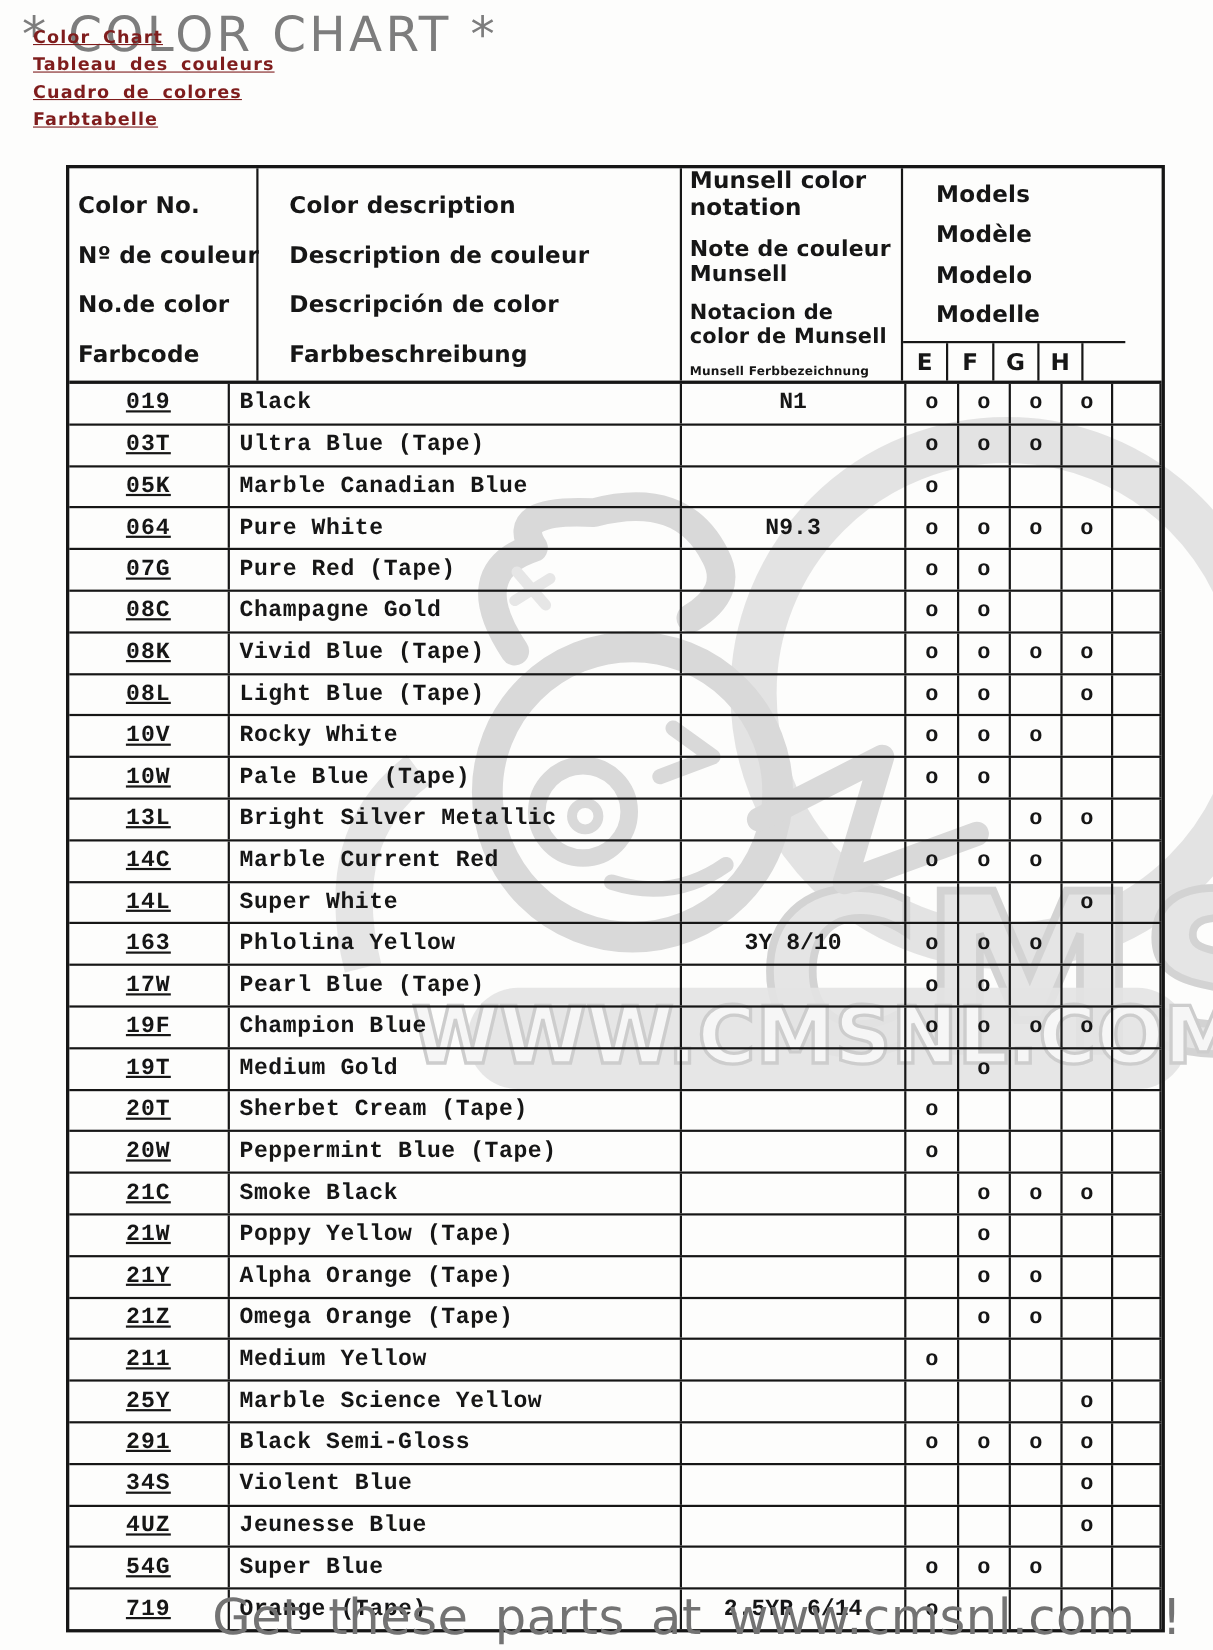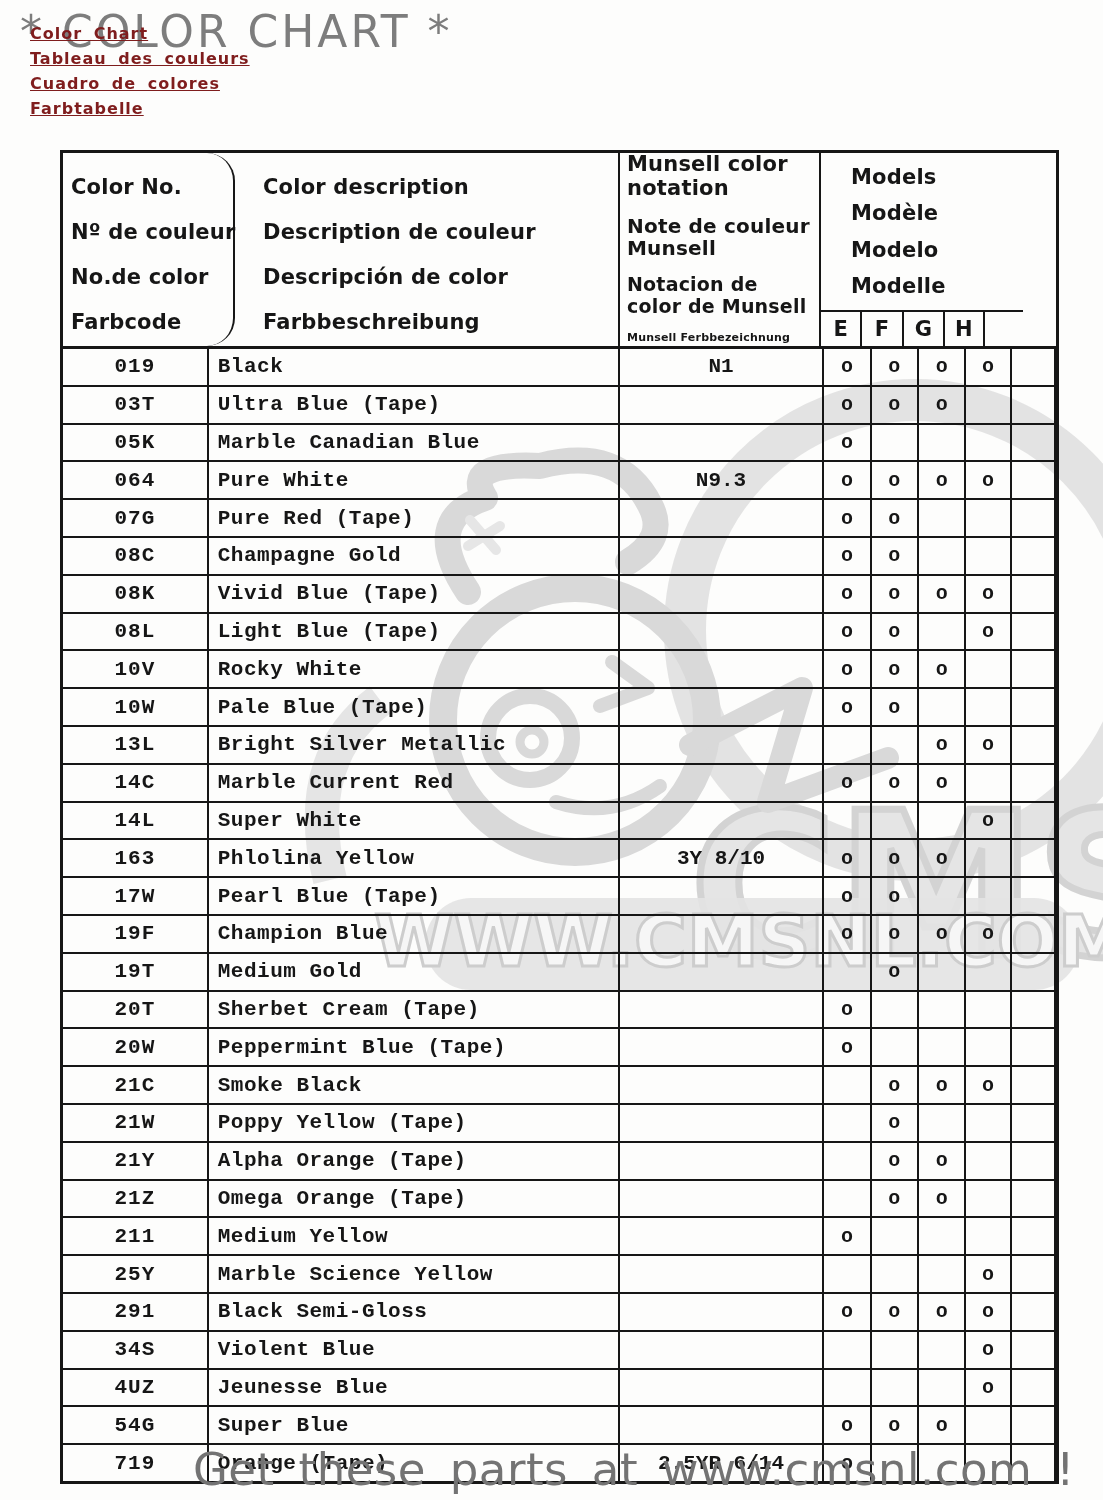--- a/index.html
+++ b/index.html
@@ -32,21 +32,21 @@
   .ctable{
     position:absolute;left:60px;top:150px;z-index:2;
     width:993px;height:1328px;
     border:3px solid #161616;
     display:flex;flex-direction:column;
     box-sizing:content-box;
     background:transparent;
   }
   .thead{display:flex;height:196px;border-bottom:3px solid #161616;}
   .hc{border-right:2px solid #161616;display:flex;flex-direction:column;}
-  .hc-code{width:172px;padding:22px 4px 12px 8px;justify-content:space-between;border-radius:28px;}
+  .hc-code{width:172px;padding:22px 4px 12px 8px;justify-content:space-between;}
   .hc-desc{width:385px;padding:22px 4px 12px 28px;justify-content:space-between;}
   .hc-munsell{width:201px;padding:0 2px 2px 7px;justify-content:space-between;}
   .hline{
     font-family:"DejaVu Sans",sans-serif;font-weight:bold;
     font-size:21px;white-space:nowrap;letter-spacing:0.2px;
   }
   .mline{
     font-family:"DejaVu Sans",sans-serif;font-weight:bold;
     line-height:1.12;letter-spacing:0.2px;
   }
@@ -70,21 +70,21 @@
   .cw-h{width:46px;}
   .cw-x{width:45px;border-right:none;}
   .tbody{flex:1;display:flex;flex-direction:column;}
   .trow{flex:1;display:flex;border-bottom:2px solid #161616;}
   .trow:last-child{border-bottom:none;}
   .td{
     border-right:2px solid #161616;
     display:flex;align-items:center;
     font-weight:bold;font-size:21px;
   }
-  .td-code{width:148px;justify-content:center;letter-spacing:1px;}
+  .td-code{width:148px;justify-content:center;letter-spacing:1px;text-decoration:underline;}
   .td-desc{width:417px;padding-left:9px;letter-spacing:0.5px;}
   .td-munsell{width:208px;justify-content:center;}
   .td-mark{justify-content:center;font-size:20px;}
   
   .footer-red{
     position:absolute;left:193px;top:1443px;z-index:5;
     font-family:"DejaVu Sans",sans-serif;
     font-size:45px;color:#737373;
     letter-spacing:0.5px;word-spacing:9px;white-space:nowrap;
   }

